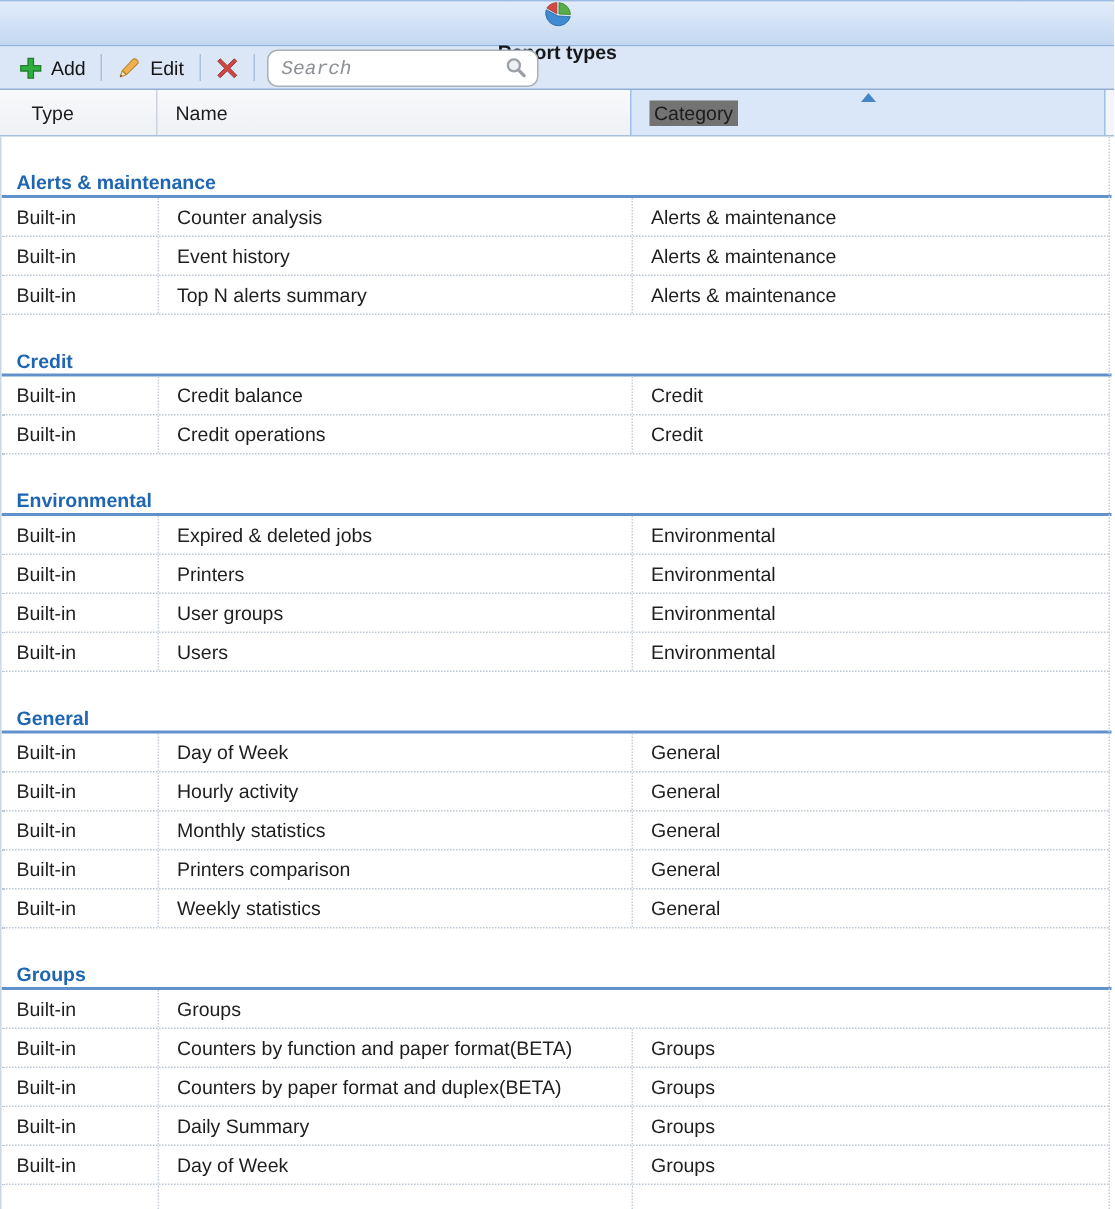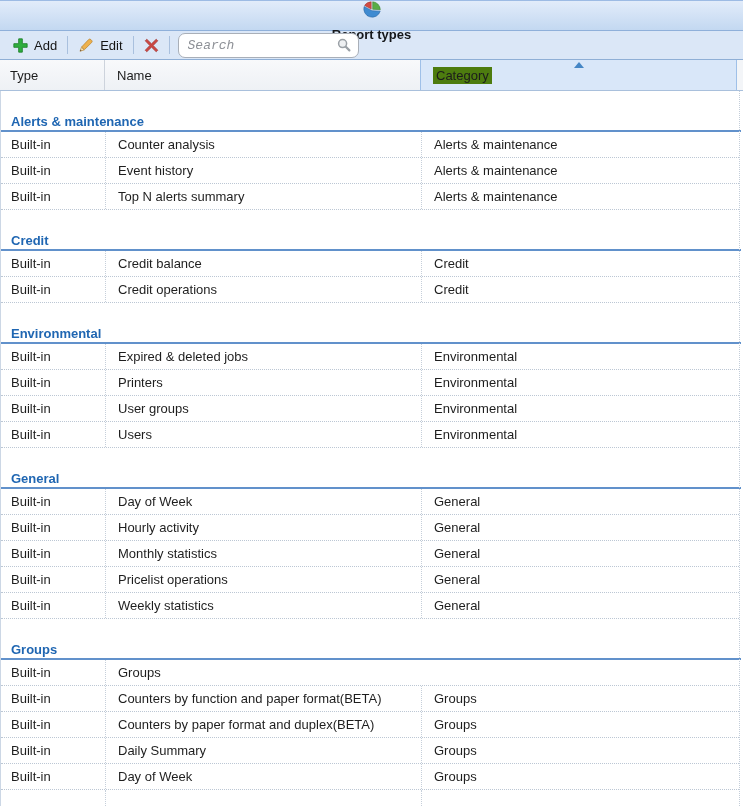--- a/index.html
+++ b/index.html
@@ -29,28 +29,28 @@
   .searchwrap{position:relative;margin-left:5px;}
   .searchwrap input{
     width:181px;height:25px;border:1px solid #a9afb8;border-radius:7px;
     padding:0 28px 0 9px;font-family:Liberation Mono, monospace;font-size:13px;color:#333;outline:none;background:#fff;
   }
   .searchwrap input::placeholder{font-style:italic;color:#8d9096;}
   .search-ico{position:absolute;right:8px;top:5px;}
 
   
   .grid-header{height:31px;display:flex;background:linear-gradient(#f8f9fb,#eef1f5);border-bottom:1px solid #a9c0dc;}
-  .h-cell{display:flex;align-items:center;padding-left:10px;border-right:1px solid #cdd3dc;color:#1c1c1c;position:relative;}
+  .h-cell{display:flex;align-items:center;padding-left:21px;border-right:1px solid #cdd3dc;color:#1c1c1c;position:relative;}
   .h-type{width:105px;}
   .h-name{width:316px;padding-left:12px;}
   .h-category{
     width:317px;padding-left:12px;
     background:#d9e7f9;border-left:1px solid #9fc0e8;border-right:1px solid #9fc0e8;margin-left:-1px;
   }
-  .h-category .hl{background:#4d7c0f;padding:1px 3px;}
+  .h-category .hl{background:#737373;padding:1px 3px;}
   .h-fill{flex:1;background:#f3f5f8;}
   .sort-asc{
     position:absolute;top:2px;left:50%;margin-left:-5px;width:0;height:0;
     border-left:5px solid transparent;border-right:5px solid transparent;
     border-bottom:6px solid var(--sort-glyph,#4586c5);
   }
 
   
   .grid-body{position:relative;height:715px;overflow:hidden;border-left:1px solid #ccd7e5;}
   .right-rule{position:absolute;top:0;bottom:0;left:738px;width:0;border-left:1px dotted #c3cdd9;}
@@ -202,21 +202,21 @@
         <div class="cell c-name">Hourly activity</div>
         <div class="cell c-category">General</div>
       </div>
       <div class="row">
         <div class="cell c-type">Built-in</div>
         <div class="cell c-name">Monthly statistics</div>
         <div class="cell c-category">General</div>
       </div>
       <div class="row">
         <div class="cell c-type">Built-in</div>
-        <div class="cell c-name">Pricelist operations</div>
+        <div class="cell c-name">Printers comparison</div>
         <div class="cell c-category">General</div>
       </div>
       <div class="row">
         <div class="cell c-type">Built-in</div>
         <div class="cell c-name">Weekly statistics</div>
         <div class="cell c-category">General</div>
       </div>
       <div class="group-gap"></div>
       <div class="group-title">Groups</div>
       <div class="row">

